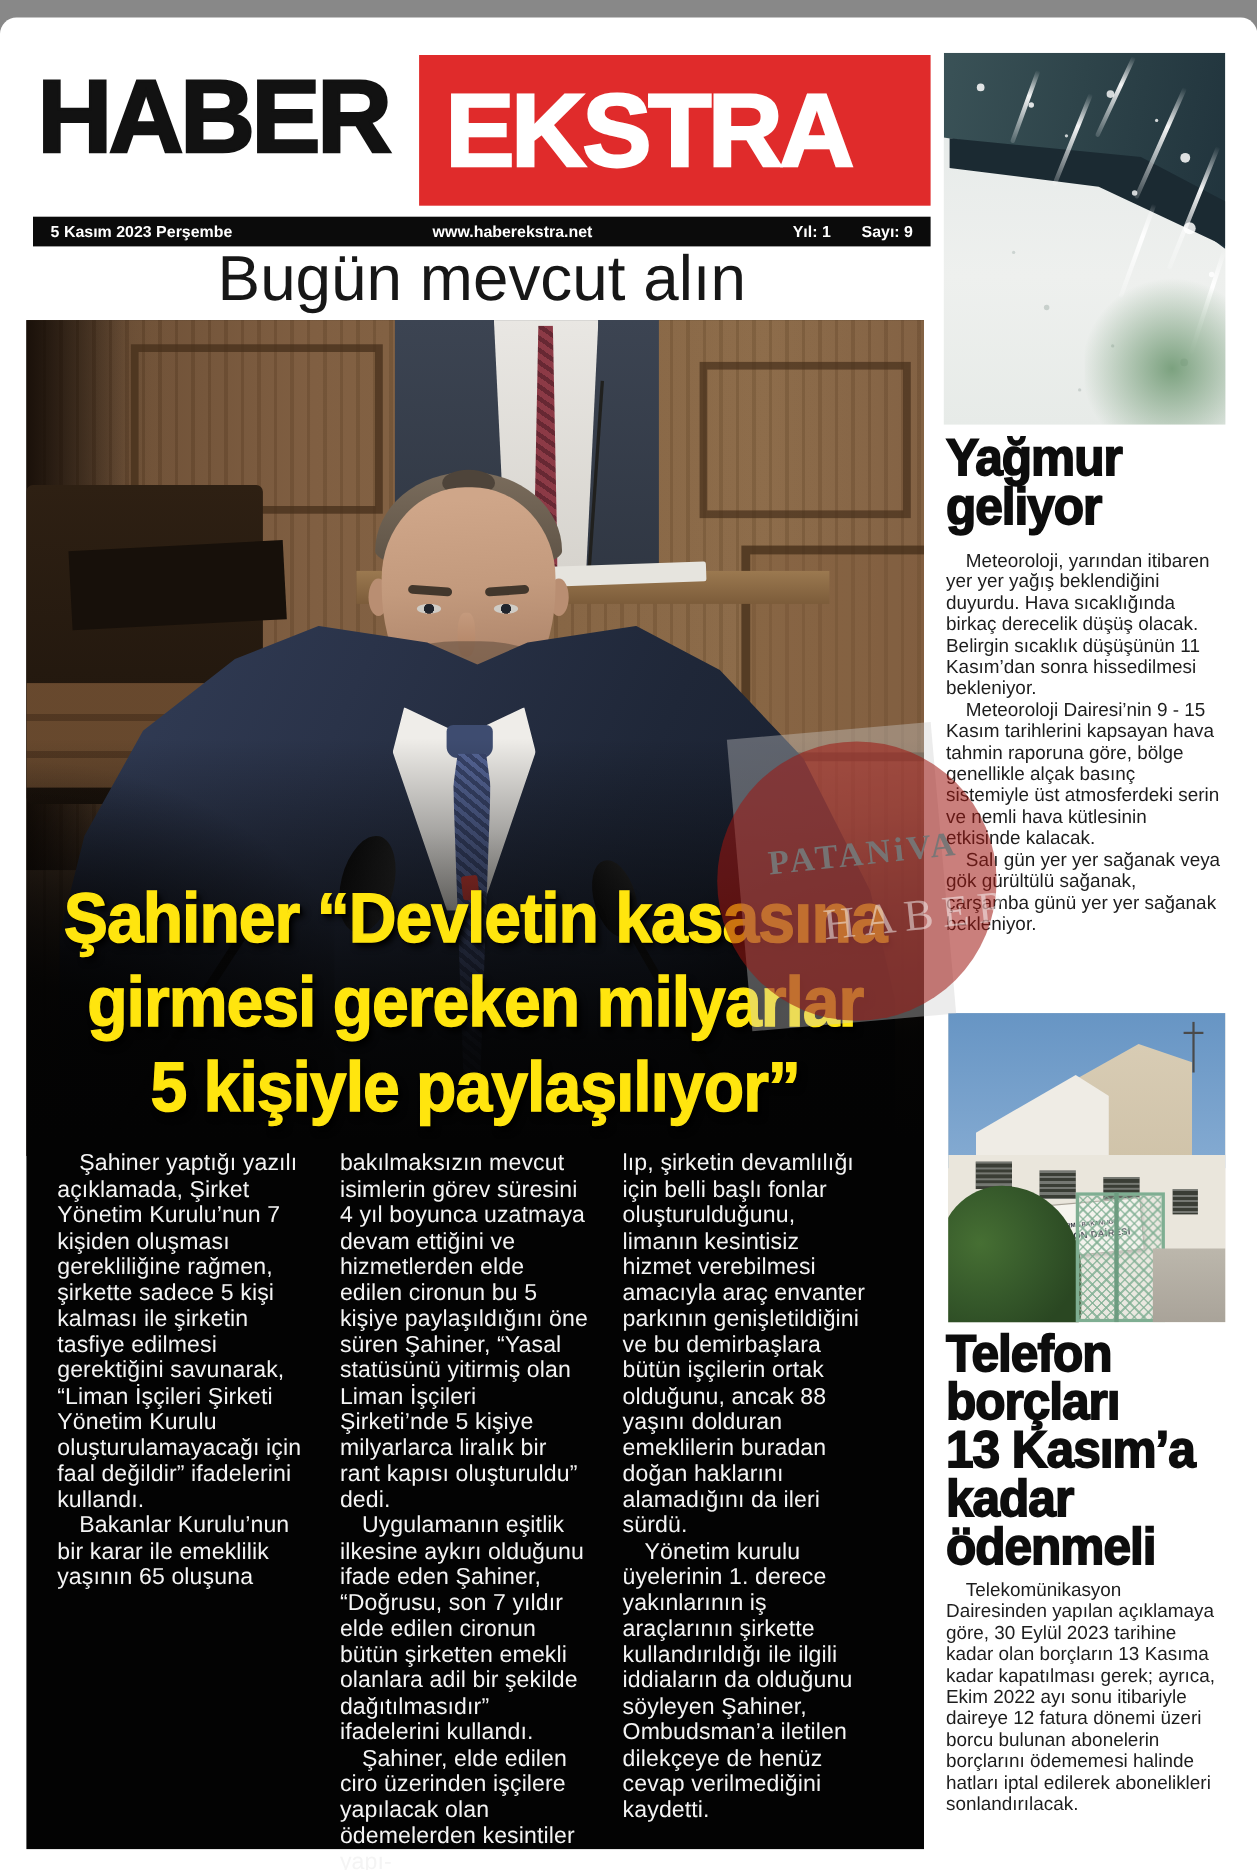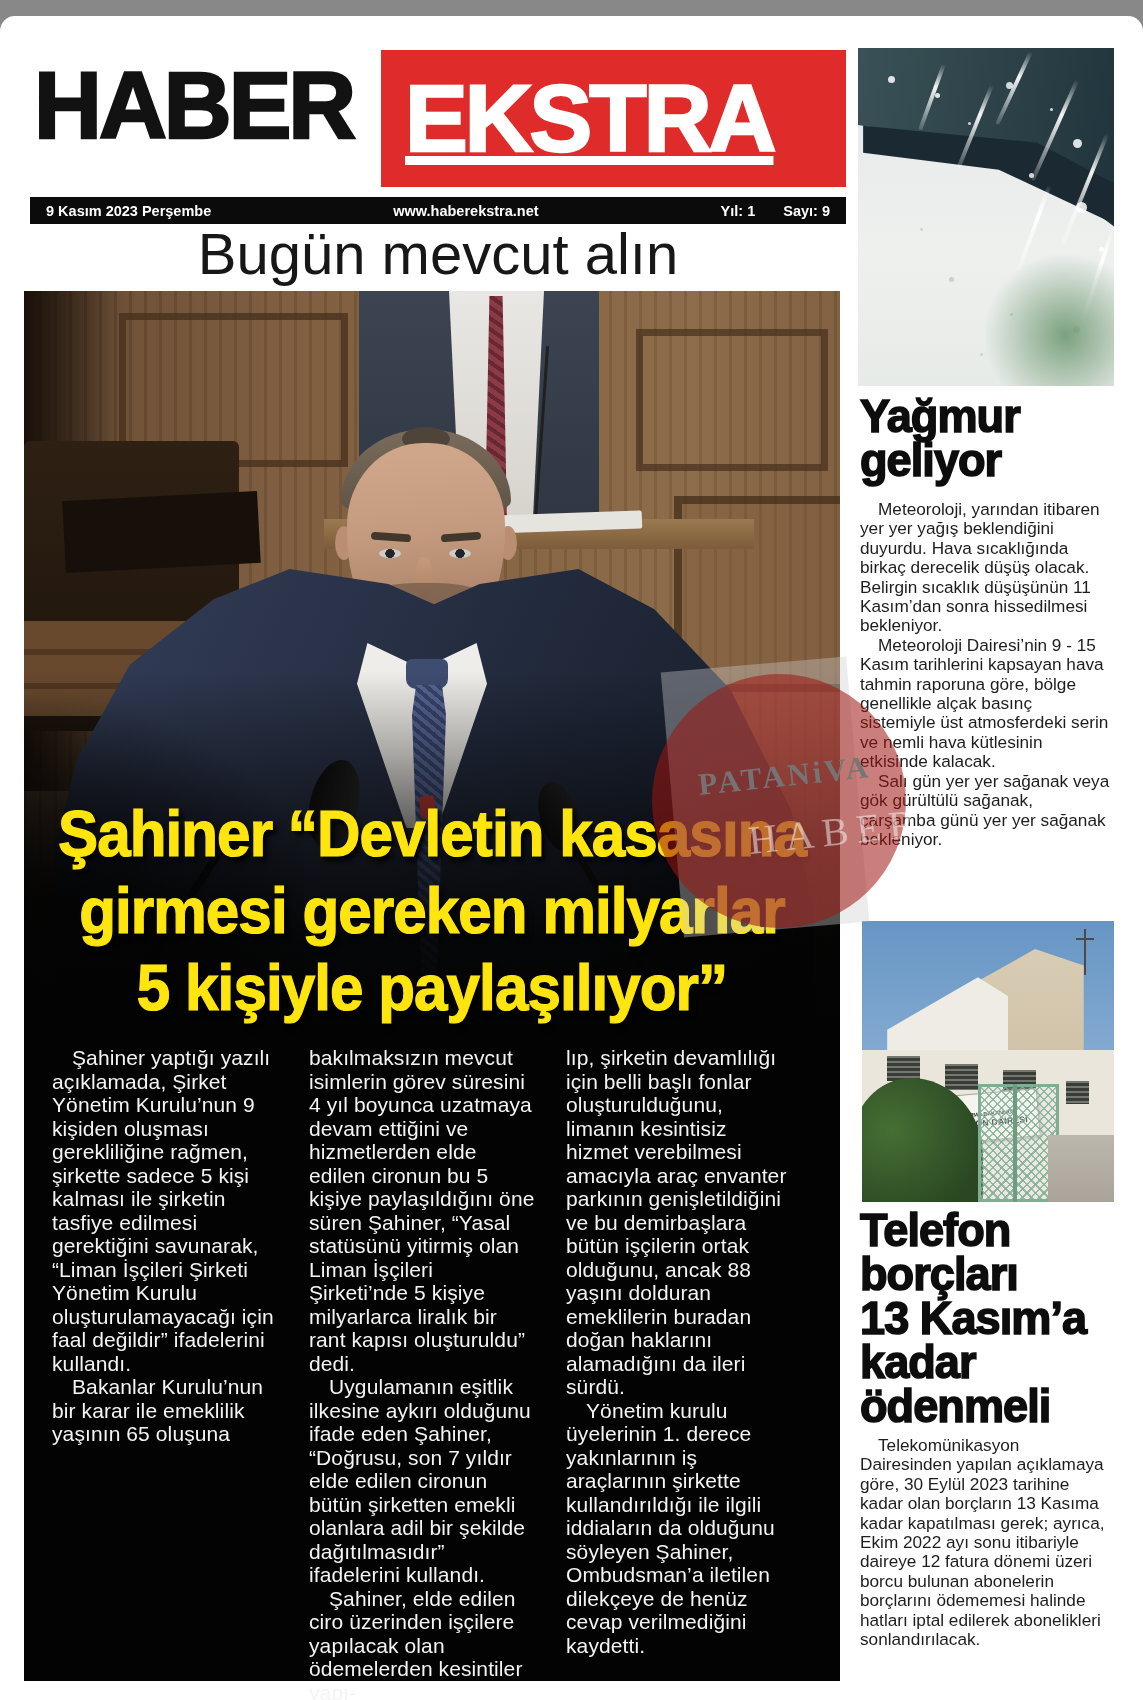--- a/index.html
+++ b/index.html
@@ -5,21 +5,21 @@
   html,body{margin:0;padding:0;background:#888;}
   .page{position:relative;width:1143px;height:1700px;background:#ffffff;
         font-family:"Liberation Sans",sans-serif;overflow:hidden;margin:16px auto;border-radius:15px;}
 
   
   .brand-haber{position:absolute;left:34px;top:40px;font-size:94px;font-weight:700;
     letter-spacing:-3px;color:#121212;-webkit-text-stroke:2.5px #121212;line-height:100px;}
   .brand-box{position:absolute;left:381px;top:34px;width:465px;height:137px;background:#e02b2b;
     display:flex;align-items:center;padding-left:24px;box-sizing:border-box;}
   .brand-ekstra{font-size:94px;font-weight:700;color:#ffffff;letter-spacing:-3px;
-    -webkit-text-stroke:2.5px #ffffff;line-height:94px;text-decoration:underline;}
+    -webkit-text-stroke:2.5px #ffffff;line-height:94px;}
   .infobar{position:absolute;left:30px;top:181px;width:816px;height:27px;background:#0b0b0b;
     color:#fff;display:flex;align-items:center;justify-content:space-between;
     padding:0 16px;box-sizing:border-box;font-size:14.5px;font-weight:700;}
   .infobar .right-group{display:flex;gap:28px;}
   .tagline{position:absolute;left:30px;top:204px;width:816px;text-align:center;
     font-size:58px;font-weight:400;color:#171717;}
 
   
   .main-block{position:absolute;left:24px;top:275px;width:816px;height:1390px;background:#030303;}
   .photo{position:absolute;left:0;top:0;width:816px;height:760px;overflow:hidden;}
@@ -186,21 +186,21 @@
 </head>
 <body>
 
 <div class="page">
 
   <div class="brand-haber">HABER</div>
   <div class="brand-box">
     <span class="brand-ekstra">EKSTRA</span>
   </div>
   <div class="infobar">
-    <span>9 Kasım 2023 Perşembe</span>
+    <span>5 Kasım 2023 Perşembe</span>
     <span>www.haberekstra.net</span>
     <span class="right-group">
       <span>Yıl: 1</span>
       <span>Sayı: 9</span>
     </span>
   </div>
   <div class="tagline">Bugün mevcut alın</div>
 
   <div class="main-block">
     <div class="photo">
@@ -246,21 +246,21 @@
     </div>
 
     <div class="headline">
       <div>Şahiner “Devletin kasasına</div>
       <div>girmesi gereken milyarlar</div>
       <div>5 kişiyle paylaşılıyor”</div>
     </div>
 
     <div class="cols">
       <div class="col">
-        <p class="ind">Şahiner yaptığı yazılı açıklamada, Şirket Yönetim Kurulu’nun 9 kişiden oluşması gerekliliğine rağmen, şirkette sadece 5 kişi kalması ile şirketin tasfiye edilmesi gerektiğini savunarak, “Liman İşçileri Şirketi Yönetim Kurulu oluşturulamayacağı için faal değildir” ifadelerini kullandı.</p>
+        <p class="ind">Şahiner yaptığı yazılı açıklamada, Şirket Yönetim Kurulu’nun 7 kişiden oluşması gerekliliğine rağmen, şirkette sadece 5 kişi kalması ile şirketin tasfiye edilmesi gerektiğini savunarak, “Liman İşçileri Şirketi Yönetim Kurulu oluşturulamayacağı için faal değildir” ifadelerini kullandı.</p>
         <p class="ind">Bakanlar Kurulu’nun bir karar ile emeklilik yaşının 65 oluşuna</p>
       </div>
       <div class="col">
         <p>bakılmaksızın mevcut isimlerin görev süresini 4 yıl boyunca uzatmaya devam ettiğini ve hizmetlerden elde edilen cironun bu 5 kişiye paylaşıldığını öne süren Şahiner, “Yasal statüsünü yitirmiş olan Liman İşçileri Şirketi’nde 5 kişiye milyarlarca liralık bir rant kapısı oluşturuldu” dedi.</p>
         <p class="ind">Uygulamanın eşitlik ilkesine aykırı olduğunu ifade eden Şahiner, “Doğrusu, son 7 yıldır elde edilen cironun bütün şirketten emekli olanlara adil bir şekilde dağıtılmasıdır” ifadelerini kullandı.</p>
         <p class="ind">Şahiner, elde edilen ciro üzerinden işçilere yapılacak olan ödemelerden kesintiler yapı-</p>
       </div>
       <div class="col">
         <p>lıp, şirketin devamlılığı için belli başlı fonlar oluşturulduğunu, limanın kesintisiz hizmet verebilmesi amacıyla araç envanter parkının genişletildiğini ve bu demirbaşlara bütün işçilerin ortak olduğunu, ancak 88 yaşını dolduran emeklilerin buradan doğan haklarını alamadığını da ileri sürdü.</p>
         <p class="ind">Yönetim kurulu üyelerinin 1. derece yakınlarının iş araçlarının şirkette kullandırıldığı ile ilgili iddiaların da olduğunu söyleyen Şahiner, Ombudsman’a iletilen dilekçeye de henüz cevap verilmediğini kaydetti.</p>

